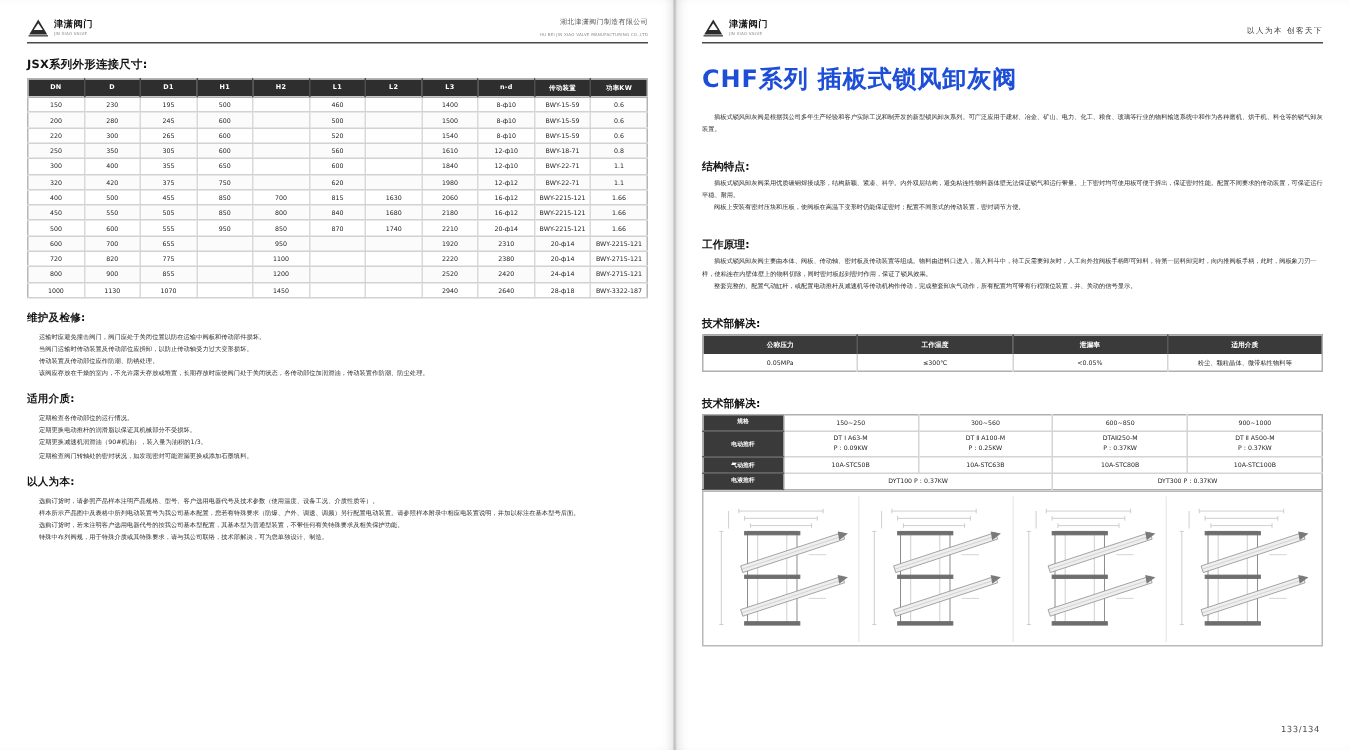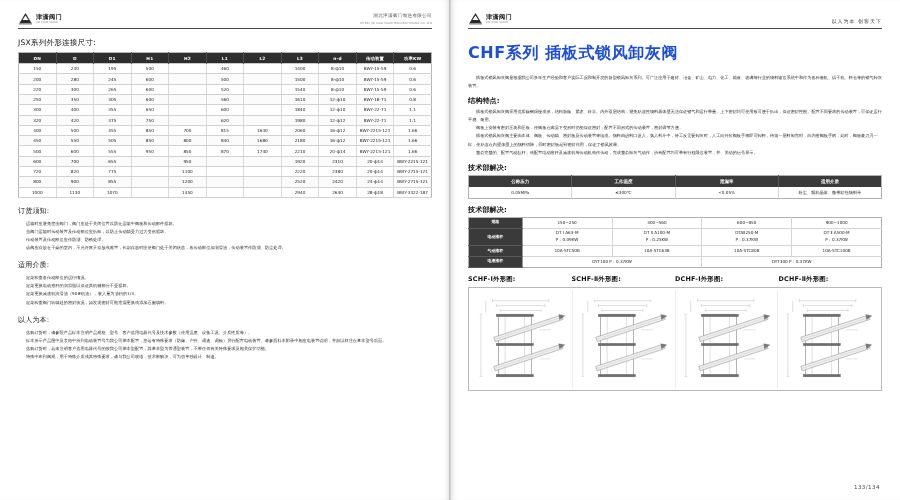--- a/index.html
+++ b/index.html
@@ -29,21 +29,21 @@
          border-bottom: 1.4px solid #4a4a4a; padding-bottom: 3px; }
   .brand { display: flex; align-items: center; gap: 3px; }
   .brand-mark { width: 15px; height: 13px; }
   .brand-txt { line-height: 1; }
   .brand-cn { font-size: 6.2px; font-weight: bold; color: #1a1a1a; letter-spacing: .3px; }
   .brand-en { font-size: 2.7px; color: #8a8a8a; letter-spacing: .15px; margin-top: 1px; }
   .hdr-right { font-size: 4.6px; color: #555; letter-spacing: .3px; text-align: right; line-height: 1.5; }
   .hdr-right .tag { font-size: 5px; color: #3a3a3a; letter-spacing: 1px; }
 
   
-  .sec-title { font-size: 7.6px; font-weight: normal; color: #141414; margin: 9px 0 4px; letter-spacing: .2px; }
+  .sec-title { font-size: 7.6px; font-weight: bold; color: #141414; margin: 9px 0 4px; letter-spacing: .2px; }
   .sec-title.sm { font-size: 7px; margin-top: 8px; }
 
   table.dim { width: 100%; border-collapse: collapse; table-layout: fixed; }
   table.dim th {
     background: #2e2e2e; color: #fff; font-size: 4.3px; font-weight: bold;
     padding: 2.6px 0; text-align: center; letter-spacing: .2px;
     border-right: .4px solid #4d4d4d;
   }
   table.dim th:last-child { border-right: none; }
   table.dim td {
@@ -58,21 +58,21 @@
 
   .para { font-size: 4.15px; color: #2c2c2c; line-height: 1.95; text-indent: 8px;
           letter-spacing: .05px; }
 
   
   .doc-title {
     text-align: left; font-size: 16px; font-weight: bold; color: #1d4ed8;
     letter-spacing: .6px; margin: 14px 0 10px;
   }
   .rpara { font-size: 4.15px; color: #2c2c2c; line-height: 1.95; text-indent: 8px; }
-  .rsec { font-size: 7.2px; font-weight: bold; color: #131313; margin: 6px 0 2px; }
+  .rsec { font-size: 7.2px; font-weight: bold; color: #131313; margin: 16px 0 2px; }
 
   table.perf, table.drv { width: 100%; border-collapse: collapse; table-layout: fixed;
                           border: .5px solid #b0b0b0; }
   table.perf th {
     background: #3a3a3a; color: #fff; font-size: 4.5px; font-weight: bold;
     padding: 3px 0; text-align: center; border-right: .4px solid #585858;
   }
   table.perf th:last-child { border-right: none; }
   table.perf td {
     font-size: 4.2px; color: #262626; text-align: center; padding: 3px 0;
@@ -315,21 +315,21 @@
             <td></td>
             <td>2940</td>
             <td>2640</td>
             <td>28-ф18</td>
             <td>BWY-3322-187</td>
           </tr>
         </tbody>
     </table>
 
     <div id="left-sections">
-        <div class="sec-title sm">订货须知:</div>
+        <div class="sec-title sm">维护及检修:</div>
         <div class="para">运输时应避免撞击阀门，阀门应处于关闭位置以防在运输中阀板和传动部件损坏。</div>
         <div class="para">当阀门运输时传动装置及传动部位应拆卸，以防止传动轴受力过大变形损坏。</div>
         <div class="para">传动装置及传动部位应作防潮、防锈处理。</div>
         <div class="para">该阀应存放在干燥的室内，不允许露天存放或堆置，长期存放时应使阀门处于关闭状态，各传动部位加润滑油，传动装置作防潮、防尘处理。</div>
         <div class="sec-title sm">适用介质:</div>
         <div class="para">定期检查各传动部位的运行情况。</div>
         <div class="para">定期更换电动推杆的润滑脂以保证其机械部分不受损坏。</div>
         <div class="para">定期更换减速机润滑油（90#机油），装入量为油积的1/3。</div>
         <div class="para">定期检查阀门转轴处的密封状况，如发现密封可能泄漏更换或添加石墨填料。</div>
         <div class="sec-title sm">以人为本:</div>
@@ -362,20 +362,21 @@
     </div>
 
     <div class="doc-title">CHF系列 插板式锁风卸灰阀</div>
 
     <div class="rpara">插板式锁风卸灰阀是根据我公司多年生产经验和客户实际工况和制开发的新型锁风卸灰系列。可广泛应用于建材、冶金、矿山、电力、化工、粮食、玻璃等行业的物料输送系统中和作为各种磨机、烘干机、料仓等的锁气卸灰装置。</div>
 
     <div id="right-sections">
         <div class="rsec">结构特点:</div>
         <div class="rpara">插板式锁风卸灰阀采用优质碳钢焊接成形，结构新颖、紧凑、科学。内外双层结构，避免粘连性物料器体壁无法保证锁气和运行带量。上下密封均可使用板可便于拆出，保证密封性能。配置不同要求的传动装置，可保证运行平稳、耐用。</div>
         <div class="rpara">阀板上安装有密封压块和压板，使阀板在高温下变形时仍能保证密封；配置不同形式的传动装置，密封调节方便。</div>
+        <div class="rsec">工作原理:</div>
         <div class="rpara">插板式锁风卸灰阀主要由本体、阀板、传动轴、密封板及传动装置等组成。物料由进料口进入，落入料斗中，待工反需要卸灰时，人工向外拉阀板手柄即可卸料，待第一层料卸完时，向内推阀板手柄，此时，阀板象刀刃一样，使粘连在内壁体壁上的物料切除，同时密封板起到密封作用，保证了锁风效果。</div>
         <div class="rpara">整套完整的、配置气动缸杆，或配置电动推杆及减速机等传动机构作传动，完成整套卸灰气动作，所有配置均可带有行程限位装置，并、关动的信号显示。</div>
       </div>
 
     <div class="rsec">技术部解决:</div>
     <table class="perf">
       <thead>
           <tr id="perf-head">
             <th>公称压力</th>
             <th>工作温度</th>
@@ -430,26 +431,20 @@
             <td>10A-STC100B</td>
           </tr>
           <tr>
             <th class="rowhdr">电液推杆</th>
             <td colspan="2">DYT100  P：0.37KW</td>
             <td colspan="2">DYT300  P：0.37KW</td>
           </tr>
         </tbody>
       </table>
 
-    <div class="dwg-labels" id="dwg-labels">
-        <div>SCHF-Ⅰ外形图:</div>
-        <div>SCHF-Ⅱ外形图:</div>
-        <div>DCHF-Ⅰ外形图:</div>
-        <div>DCHF-Ⅱ外形图:</div>
-      </div>
     <div class="dwg-box" id="dwg-box">
         <div class="dwg-cell"><svg viewBox="0 0 100 100" width="100%" height="100%">
             <line x1="20" y1="10" x2="78" y2="10" stroke="#bdbdbd" stroke-width="0.5"></line>
             <line x1="20" y1="8.4" x2="20" y2="11.6" stroke="#bdbdbd" stroke-width="0.5"></line>
             <line x1="78" y1="8.4" x2="78" y2="11.6" stroke="#bdbdbd" stroke-width="0.5"></line>
             <line x1="24" y1="15" x2="74" y2="15" stroke="#bdbdbd" stroke-width="0.5"></line>
             <line x1="24" y1="13.4" x2="24" y2="16.6" stroke="#bdbdbd" stroke-width="0.5"></line>
             <line x1="74" y1="13.4" x2="74" y2="16.6" stroke="#bdbdbd" stroke-width="0.5"></line>
             <line x1="28" y1="20" x2="70" y2="20" stroke="#bdbdbd" stroke-width="0.5"></line>
             <line x1="28" y1="18.4" x2="28" y2="21.6" stroke="#bdbdbd" stroke-width="0.5"></line>

